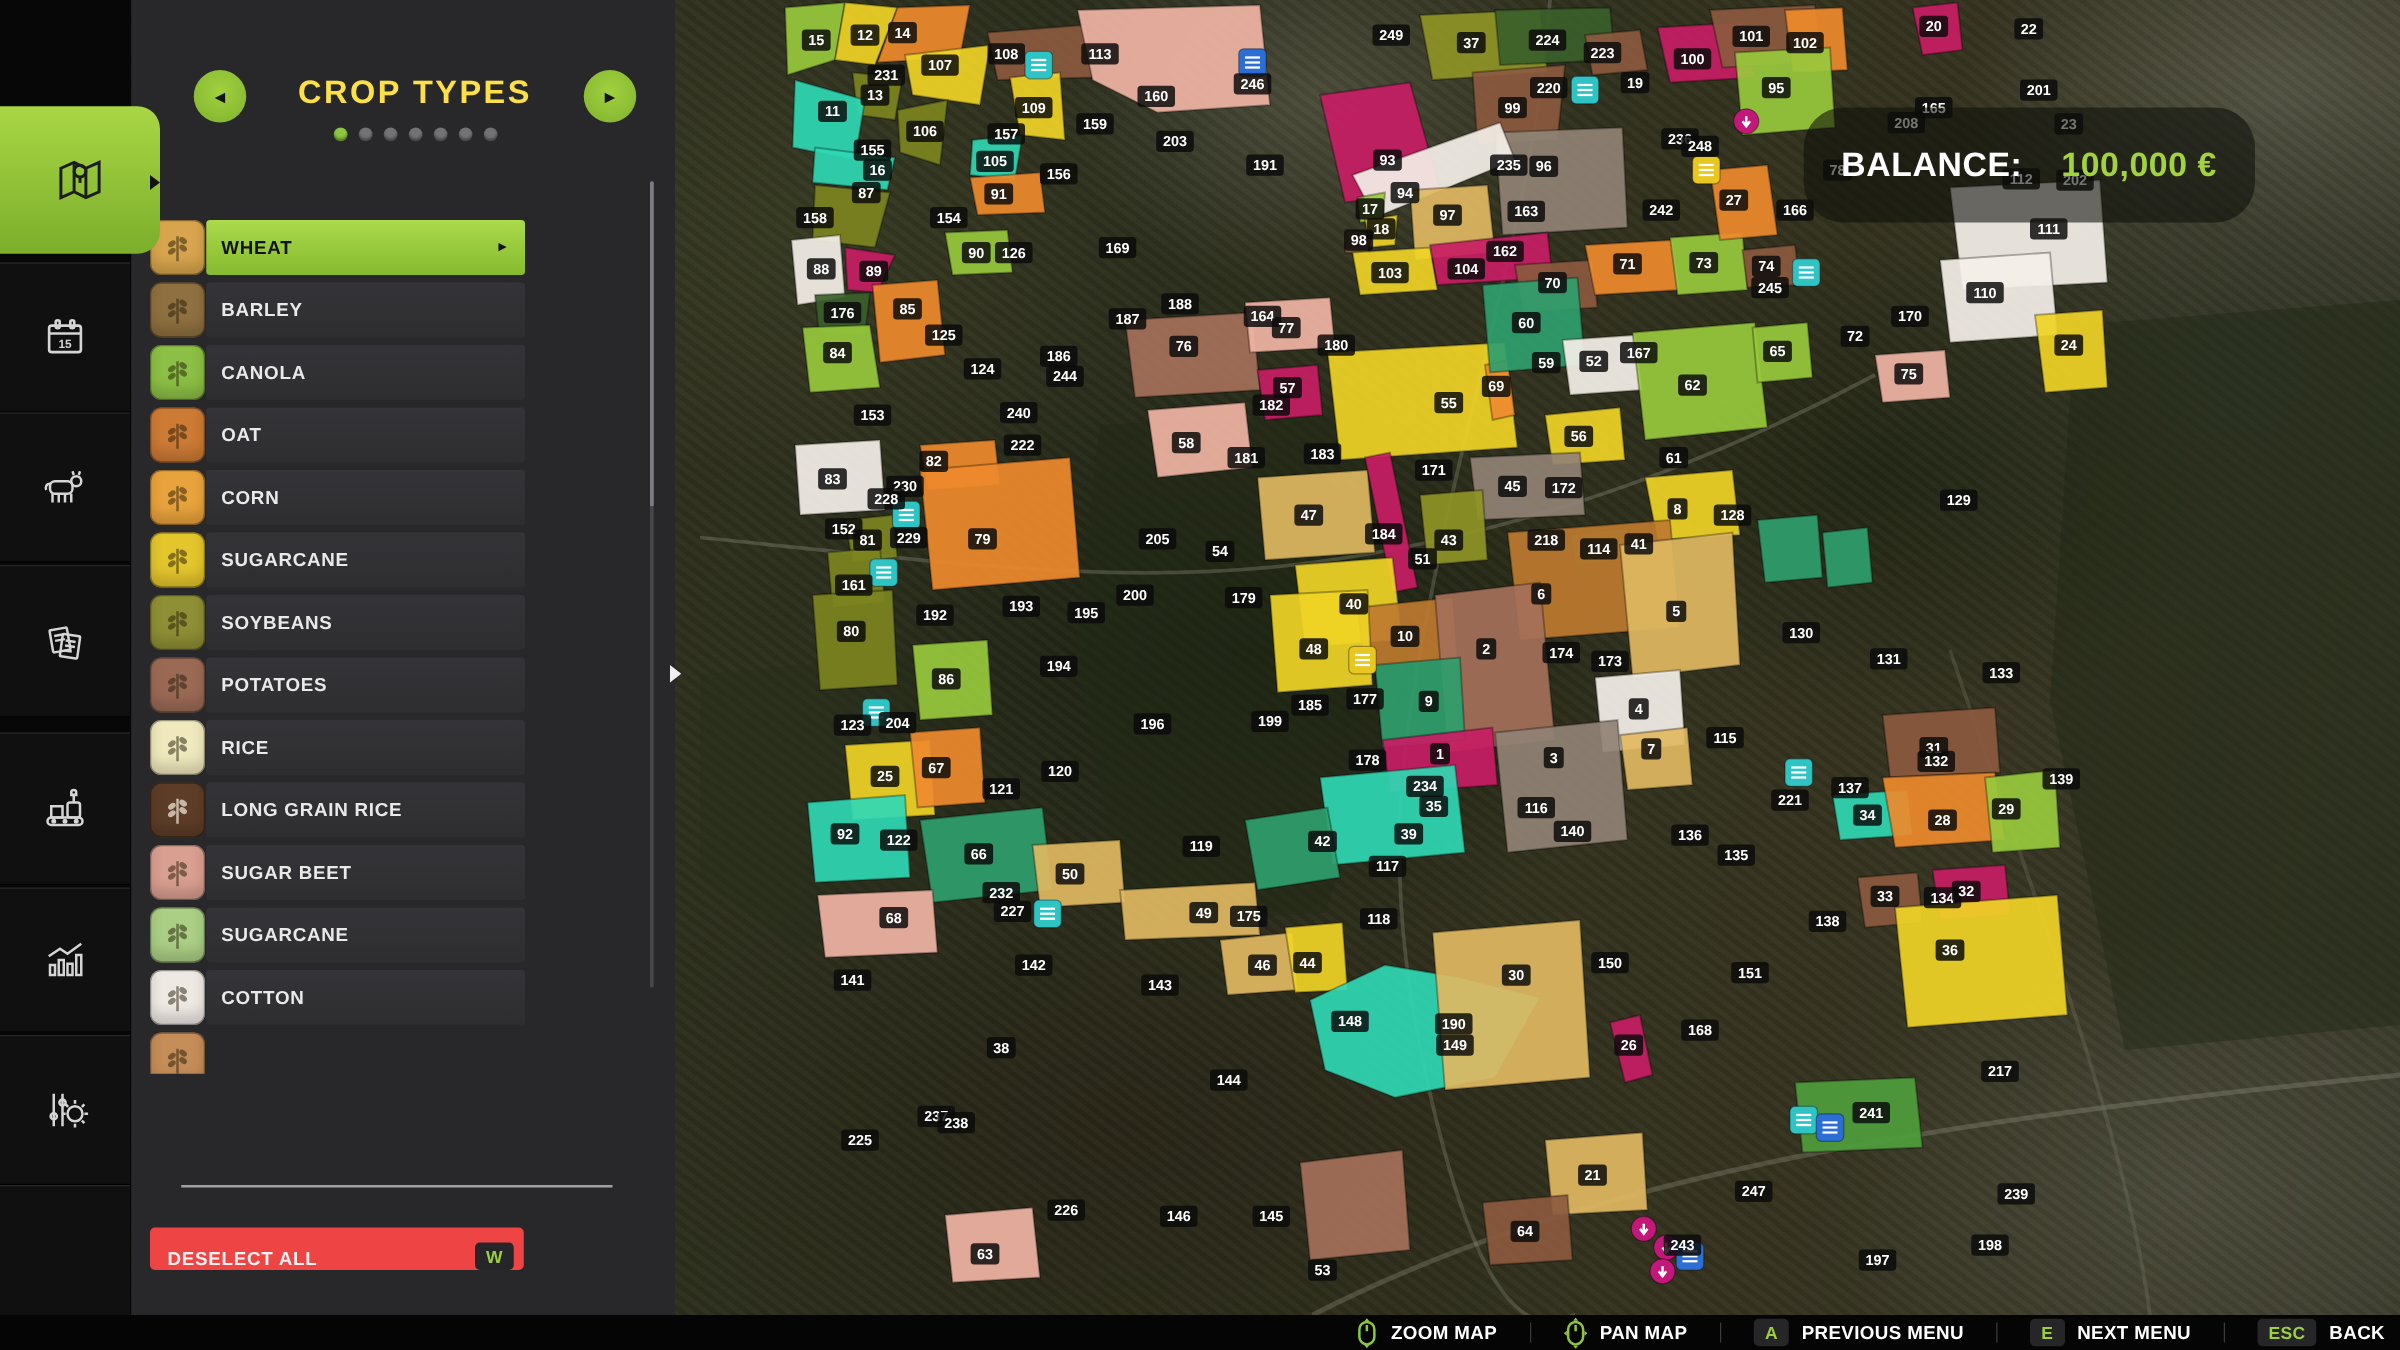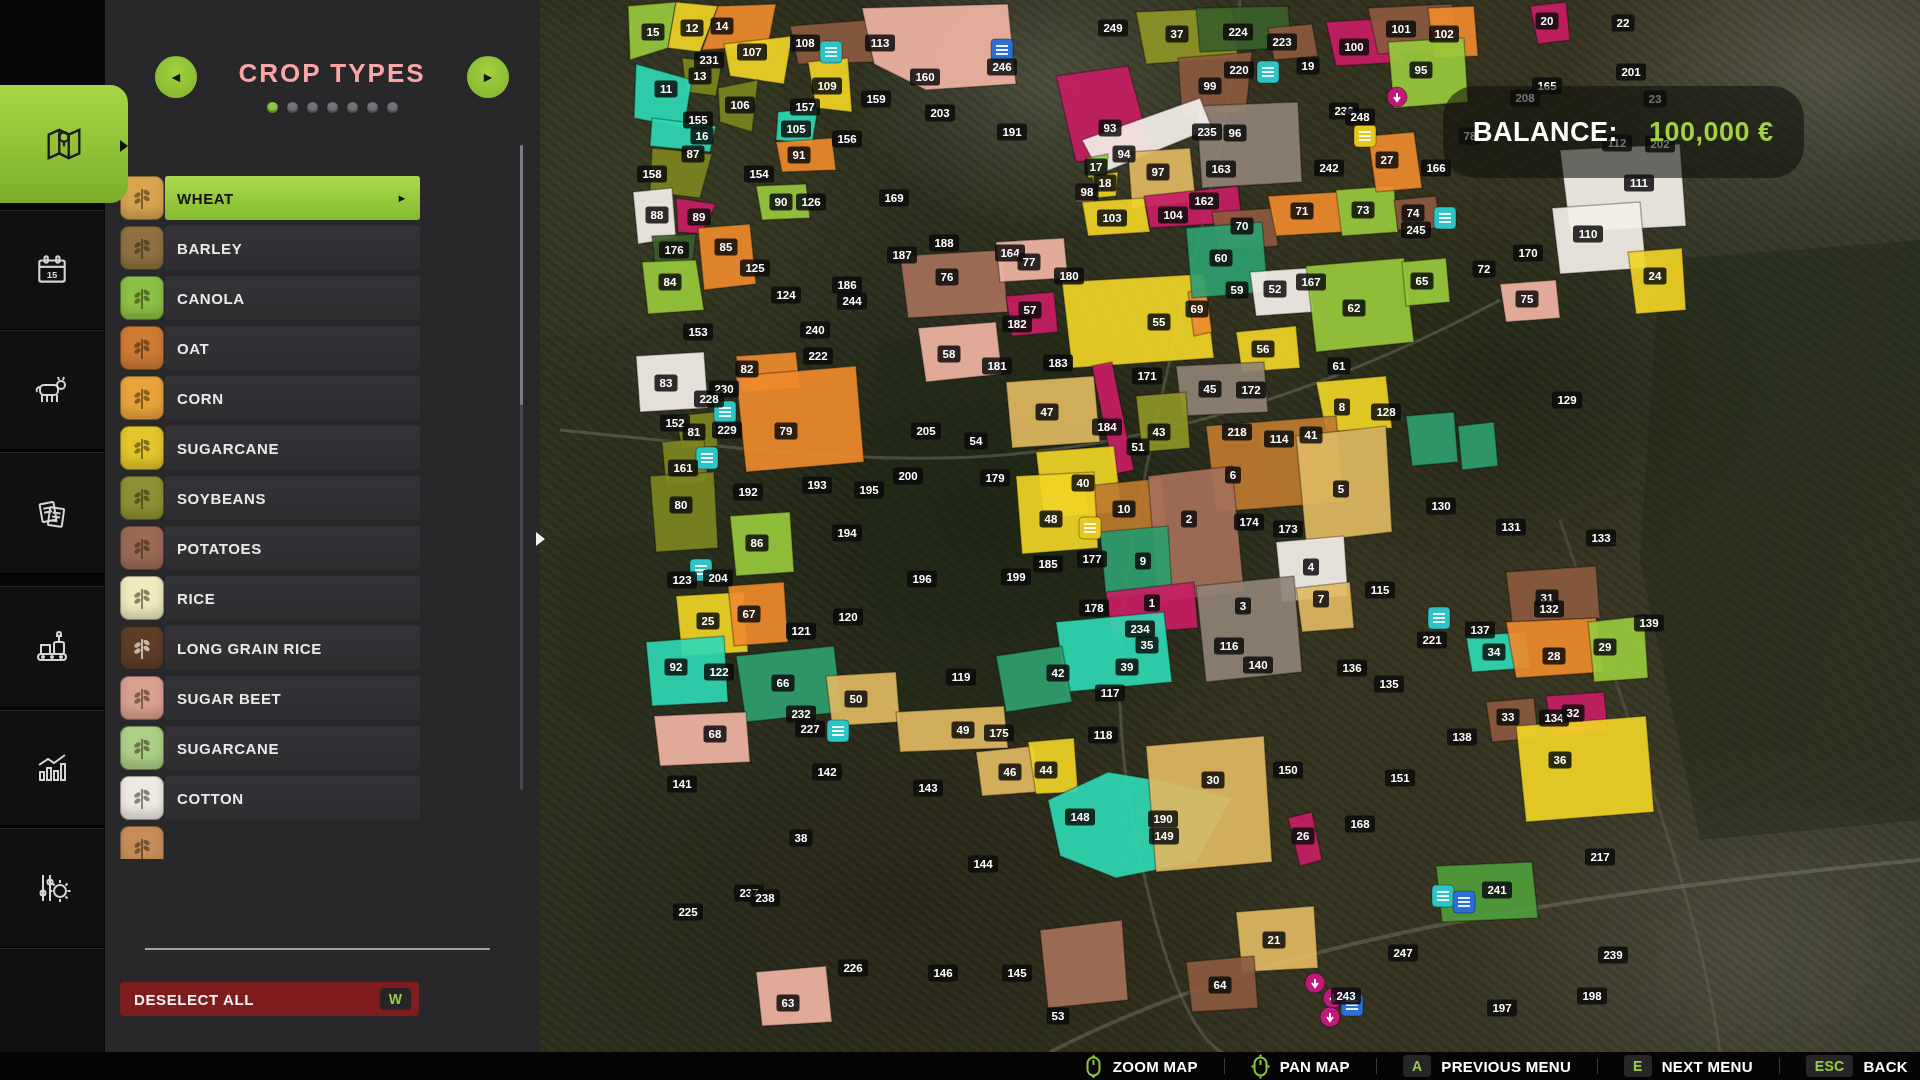--- a/index.html
+++ b/index.html
@@ -42,36 +42,36 @@
     border-left:8px solid #111;border-top:6px solid transparent;border-bottom:6px solid transparent}
   .rail-cell svg, .rail-tab svg{display:block}
 
   
   .crop-panel{position:absolute;left:105px;top:0;width:435px;height:1052px;background:#28282b;z-index:11}
   .panel-head{position:absolute;top:0;left:0;right:0;height:130px}
   .pg-btn{position:absolute;top:56px;width:42px;height:42px;border-radius:50%;
     background:radial-gradient(circle at 50% 40%, #a2d13f, #7fb22e);color:#141414;font-size:14px;
     display:flex;align-items:center;justify-content:center;cursor:pointer;border:none}
   .pg-prev{left:50px}.pg-next{left:362px}
-  .panel-title{position:absolute;top:58px;left:95px;width:264px;text-align:center;color:#fca5a5;
+  .panel-title{position:absolute;top:58px;left:95px;width:264px;text-align:center;color:#fde047;
     font-size:26px;font-weight:bold;letter-spacing:2px}
   .page-dots{position:absolute;top:102px;left:95px;width:264px;display:flex;justify-content:center;gap:9px}
   .dot{width:11px;height:11px;border-radius:50%;background:#737377;box-shadow:inset 0 -2px 2px rgba(0,0,0,.4);cursor:pointer}
   .dot.active{background:#8dc63f}
   .crop-list{position:absolute;left:15px;top:176px;width:300px;height:683px;overflow:hidden}
   .crop-row{display:flex;align-items:stretch;height:44px;margin-bottom:6px;cursor:pointer}
   .crop-ico{width:44px;height:44px;border-radius:9px;flex:0 0 44px;display:flex;align-items:center;justify-content:center;
     box-shadow:inset 0 -8px 10px rgba(0,0,0,.18), inset 0 0 0 1px rgba(0,0,0,.35)}
   .crop-bar{flex:1;margin-left:1px;background:linear-gradient(180deg,#343438,#2e2e31);border-radius:3px;
     display:flex;align-items:center;padding:0 12px;color:#e9e9e9;font-size:15px;font-weight:bold;letter-spacing:.6px}
   .crop-row.selected .crop-bar{background:linear-gradient(180deg,#abda4c,#86ba2f);color:#121212}
   .sel-arrow{margin-left:auto;color:#121212;font-size:11px}
   .list-divider{position:absolute;left:40px;top:948px;width:345px;height:2px;background:#c9c9c9;opacity:.75}
-  .deselect-bar{position:absolute;left:15px;top:982px;width:277px;height:34px;background:#7f1d1d;border-radius:4px;
-    display:flex;align-items:center;padding:0 8px 0 14px;cursor:pointer}
+  .deselect-bar{position:absolute;left:15px;top:982px;width:277px;height:34px;background:#ef4444;border-radius:4px;
+    display:flex;align-items:flex-end;padding:0 8px 0 14px;cursor:pointer}
   .deselect-label{color:#f2f2f2;font-size:15px;font-weight:bold;letter-spacing:.6px}
   .key-badge{background:#262628;color:#9ccf3d;font-weight:bold;font-size:14px;padding:3px 9px;border-radius:4px}
   .deselect-bar .key-badge{margin-left:auto}
   .scrollbar{position:absolute;left:415px;top:145px;width:3px;height:645px;background:#46464b;border-radius:2px;cursor:pointer}
   .scroll-thumb{position:absolute;left:0;top:0;width:3px;height:260px;background:#7c7c82;border-radius:2px}
   .panel-expand{position:absolute;left:536px;top:532px;width:0;height:0;z-index:12;cursor:pointer;
     border-left:9px solid #f0f0f0;border-top:7px solid transparent;border-bottom:7px solid transparent}
 
   
   .bottom-bar{position:absolute;left:0;top:1052px;width:1920px;height:28px;background:#050505;z-index:30;

